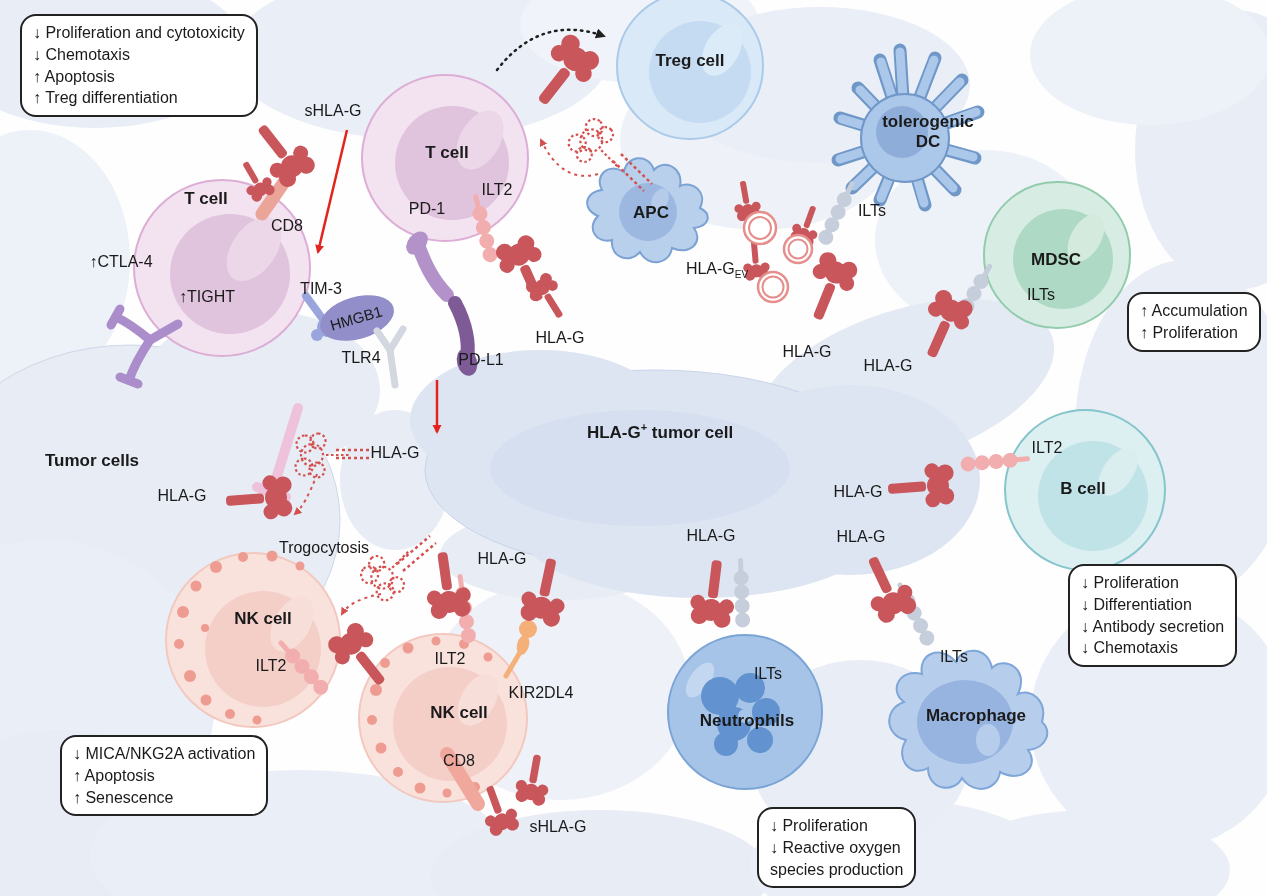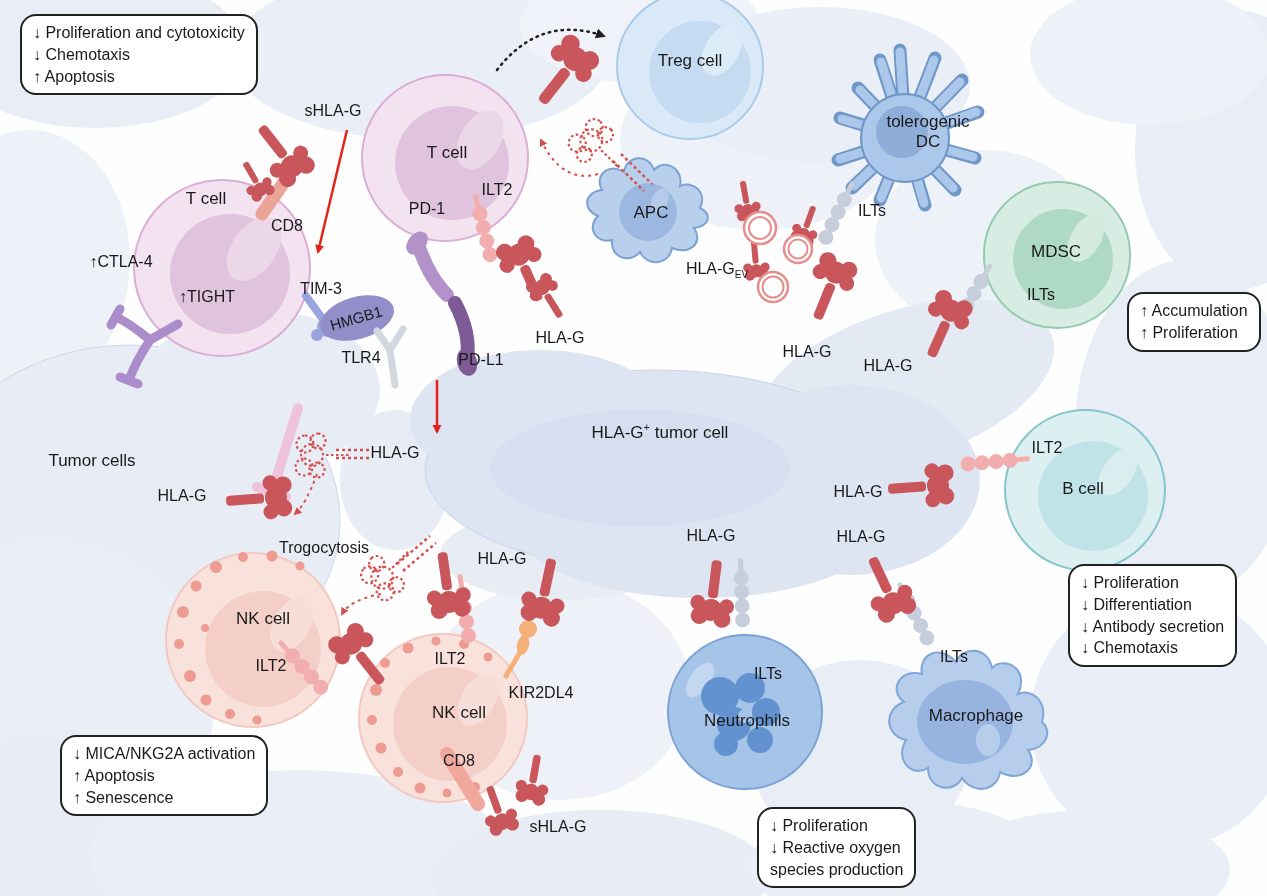--- a/index.html
+++ b/index.html
@@ -1,21 +1,21 @@
 <!DOCTYPE html>
 <html><head>
 <meta charset="utf-8">
 <style>
   html,body{margin:0;padding:0;background:#ffffff;}
   #fig{position:relative;width:1267px;height:896px;background:#fefefe;overflow:hidden;
        font-family:"Liberation Sans","DejaVu Sans",sans-serif;color:#1a1a1a;}
   #art{position:absolute;left:0;top:0;}
   .lbl{position:absolute;transform:translate(-50%,-50%);white-space:nowrap;
        font-size:16px;pointer-events:none;}
-  .lbl.bold{font-weight:normal;font-size:17px;text-align:center;}
+  .lbl.bold{font-weight:bold;font-size:17px;text-align:center;}
   .lbl.rot{transform:translate(-50%,-50%) rotate(-16deg);font-size:15px;}
   .lbl sup{font-size:11px;}
   .lbl sub{font-size:10px;}
   .dcname{text-align:center;line-height:1.15;}
   .dcname span{display:block;padding-left:32px;}
   .note{position:absolute;background:#ffffff;border:2px solid #222222;border-radius:16px;
         padding:6px 11px;font-size:16px;line-height:1.36;white-space:nowrap;}
   .note div{white-space:nowrap;}
 </style>
 </head>
@@ -372,21 +372,21 @@
 <div class="lbl bold" style="left:690px;top:61px">Treg cell</div>
 <div class="lbl bold" style="left:651px;top:213px">APC</div>
 <div class="lbl bold dcname" style="left:912px;top:132px">
   <span>tolerogenic</span>
   <span>DC</span>
 </div>
 <div class="lbl" style="left:872px;top:211px">ILTs</div>
 <div class="lbl" style="left:717px;top:270px"><span>HLA-G</span><sub>EV</sub></div>
 <div class="lbl" style="left:807px;top:352px">HLA-G</div>
 <div class="lbl" style="left:888px;top:366px">HLA-G</div>
-<div class="lbl bold" style="left:1056px;top:252px">MDSC</div>
+<div class="lbl bold" style="left:1056px;top:260px">MDSC</div>
 <div class="lbl" style="left:1041px;top:295px">ILTs</div>
 <div class="lbl" style="left:1047px;top:448px">ILT2</div>
 <div class="lbl bold" style="left:1083px;top:489px">B cell</div>
 <div class="lbl" style="left:858px;top:492px">HLA-G</div>
 <div class="lbl" style="left:861px;top:537px">HLA-G</div>
 <div class="lbl" style="left:711px;top:536px">HLA-G</div>
 <div class="lbl bold" style="left:92px;top:461px">Tumor cells</div>
 <div class="lbl" style="left:182px;top:496px">HLA-G</div>
 <div class="lbl" style="left:324px;top:548px">Trogocytosis</div>
 <div class="lbl" style="left:502px;top:559px">HLA-G</div>
@@ -400,20 +400,21 @@
 <div class="lbl bold" style="left:747px;top:721px">Neutrophils</div>
 <div class="lbl" style="left:768px;top:674px">ILTs</div>
 <div class="lbl bold" style="left:976px;top:716px">Macrophage</div>
 <div class="lbl" style="left:954px;top:657px">ILTs</div>
 <div class="lbl bold" style="left:660px;top:432px"><span>HLA-G</span><sup>+</sup><span> tumor cell</span></div>
 
 <div class="note" style="left:20px;top:14px">
   <div>↓ Proliferation and cytotoxicity</div>
   <div>↓ Chemotaxis</div>
   <div>↑ Apoptosis</div>
+  <div>↑ Treg differentiation</div>
 </div>
 
 
 <div class="note" style="left:1127px;top:292px">
   <div>↑ Accumulation</div>
   <div>↑ Proliferation</div>
 </div>
 
 <div class="note" style="left:1068px;top:564px">
   <div>↓ Proliferation</div>

